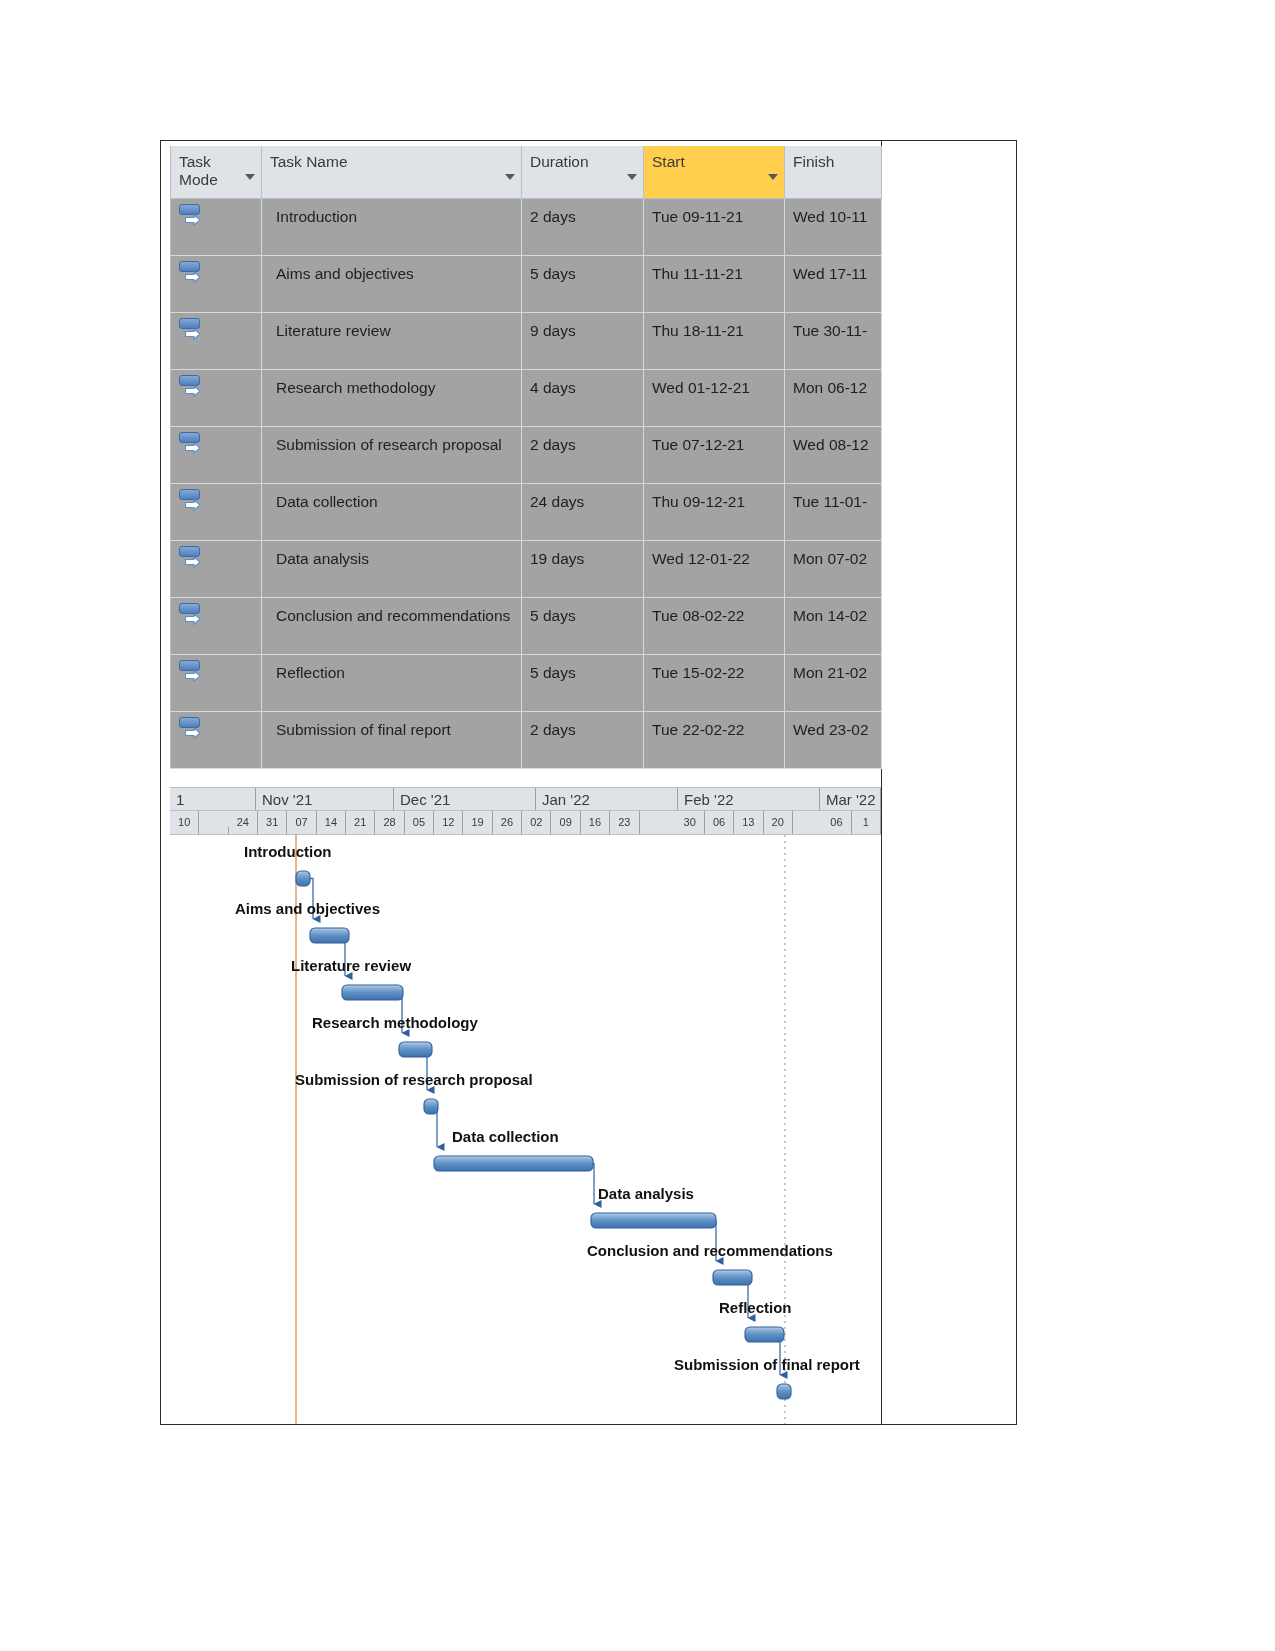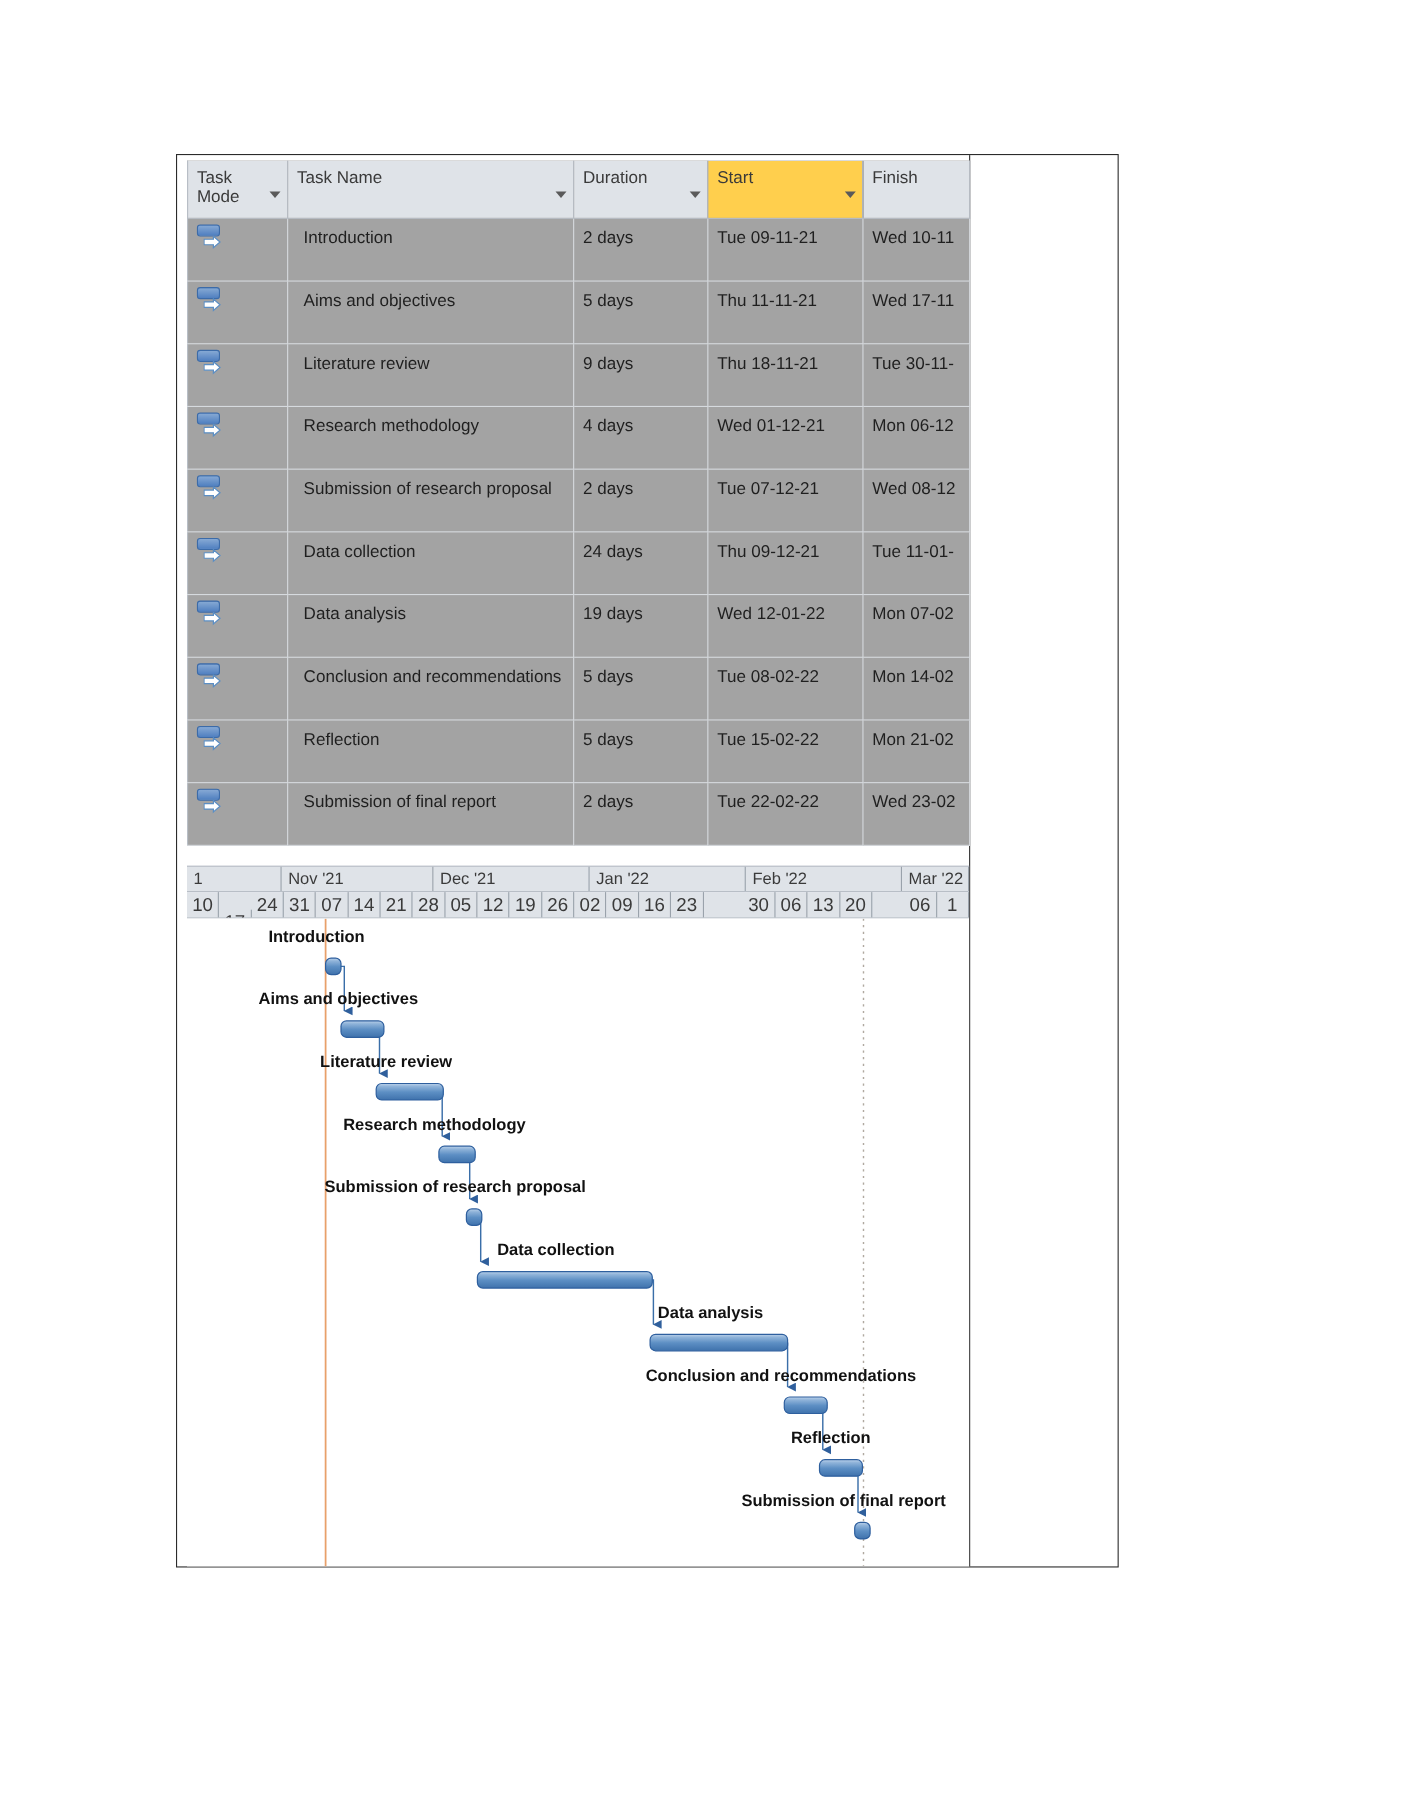--- a/index.html
+++ b/index.html
@@ -73,21 +73,21 @@
   .tl-months,.tl-days{display:flex;width:100%;box-sizing:border-box;}
   .tl-months{height:24px;background:#dfe3e8;border-top:1px solid #b8bec6;border-bottom:1px solid #b8bec6;}
   .tl-days{height:24px;background:#dfe3e8;border-bottom:1px solid #b8bec6;}
   .tl-month{
     box-sizing:border-box;border-right:1px solid #9aa2ab;
     font-size:15px;color:#3a3a3a;padding-left:6px;line-height:23px;
     white-space:nowrap;overflow:hidden;
   }
   .tl-day{
     box-sizing:border-box;border-right:1px solid #9aa2ab;
-    font-size:17px;color:#3a3a3a;text-align:center;line-height:23px;
+    font-size:11px;color:#3a3a3a;text-align:center;line-height:23px;
     white-space:nowrap;overflow:hidden;
   }
 
   
   #gantt{
     position:absolute;left:170px;top:835px;width:711px;height:589px;
     background:#fff;overflow:hidden;
   }
   #gantt-svg{position:absolute;left:0;top:0;}
   .bar-label{

